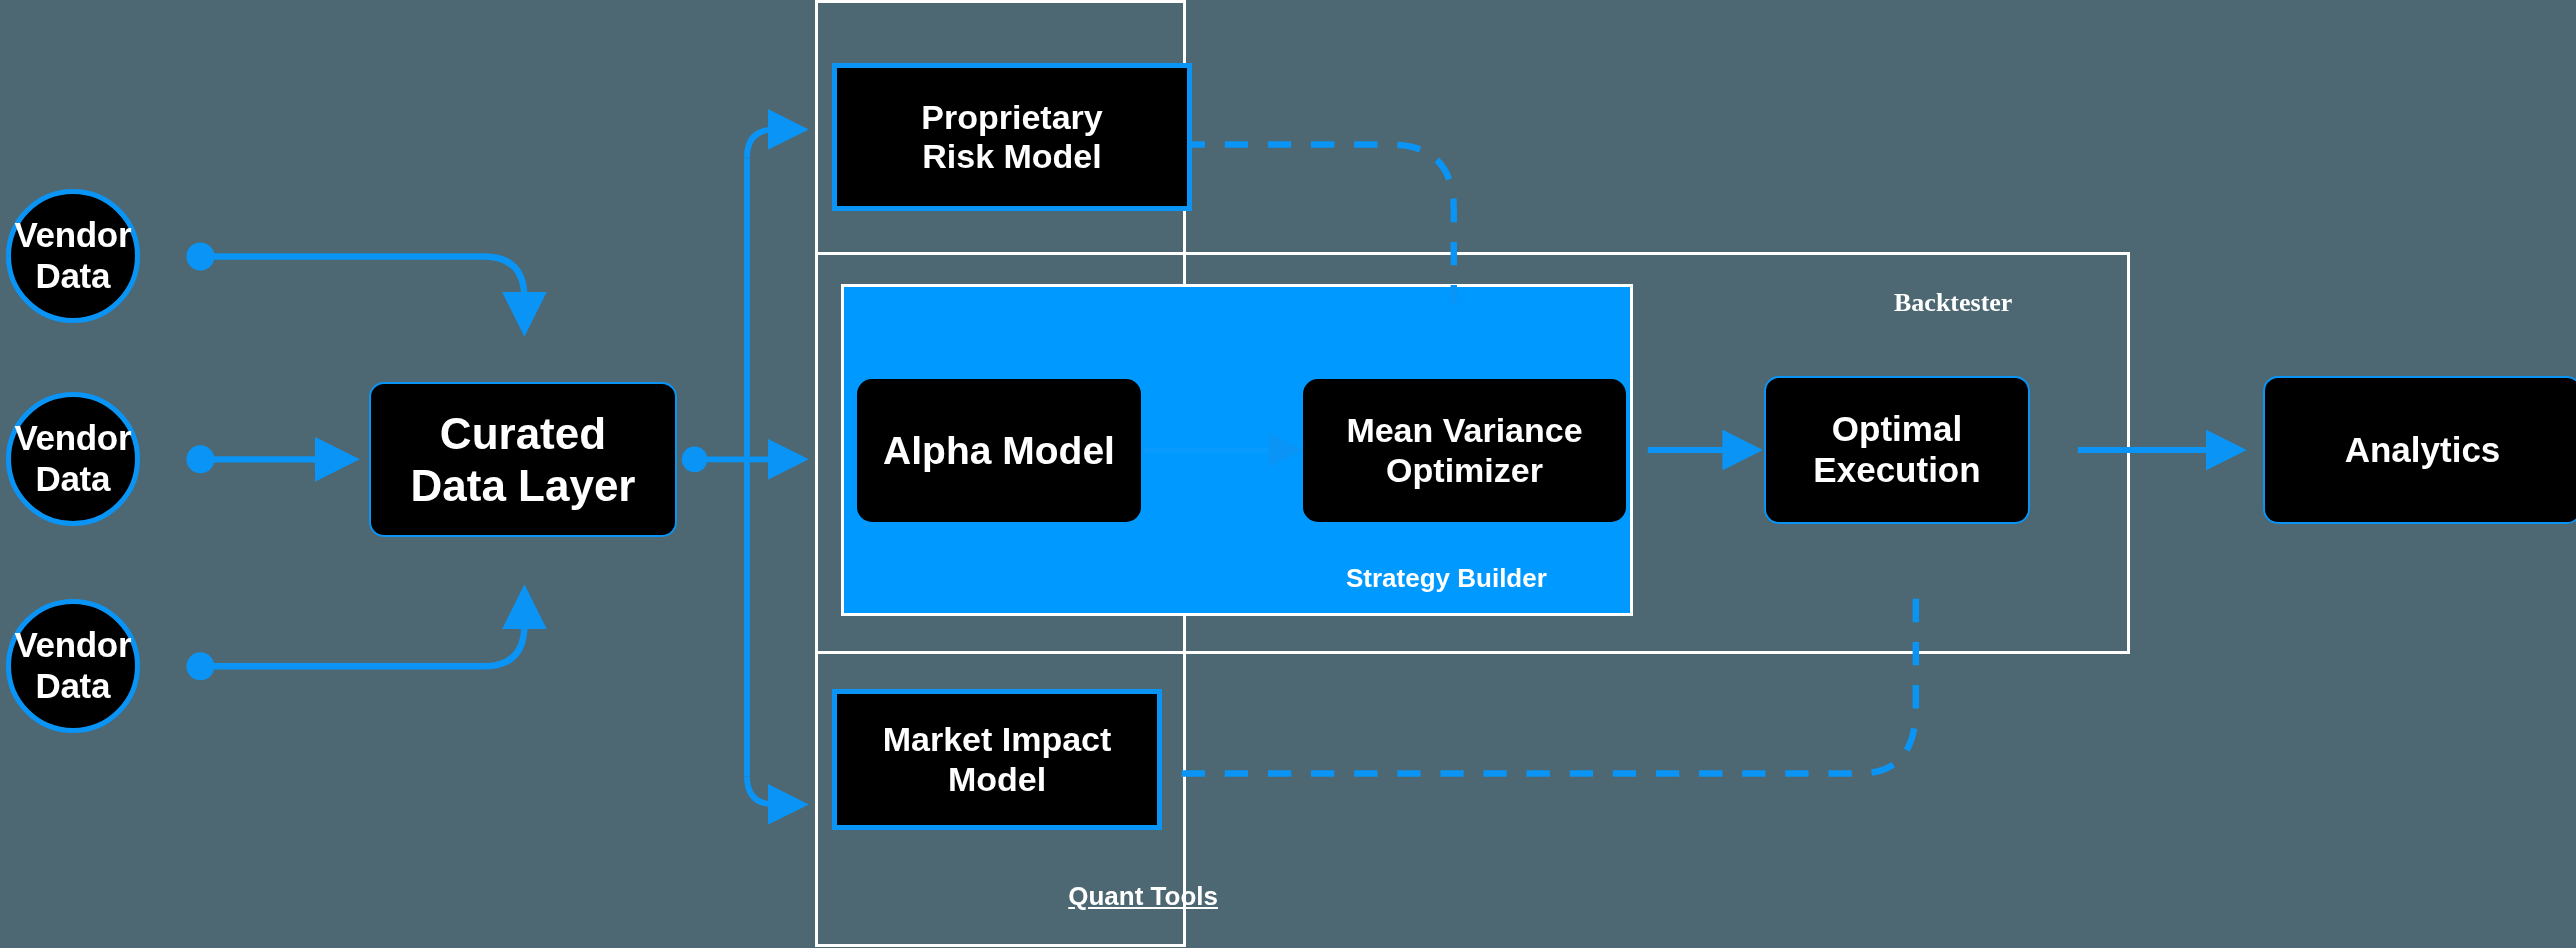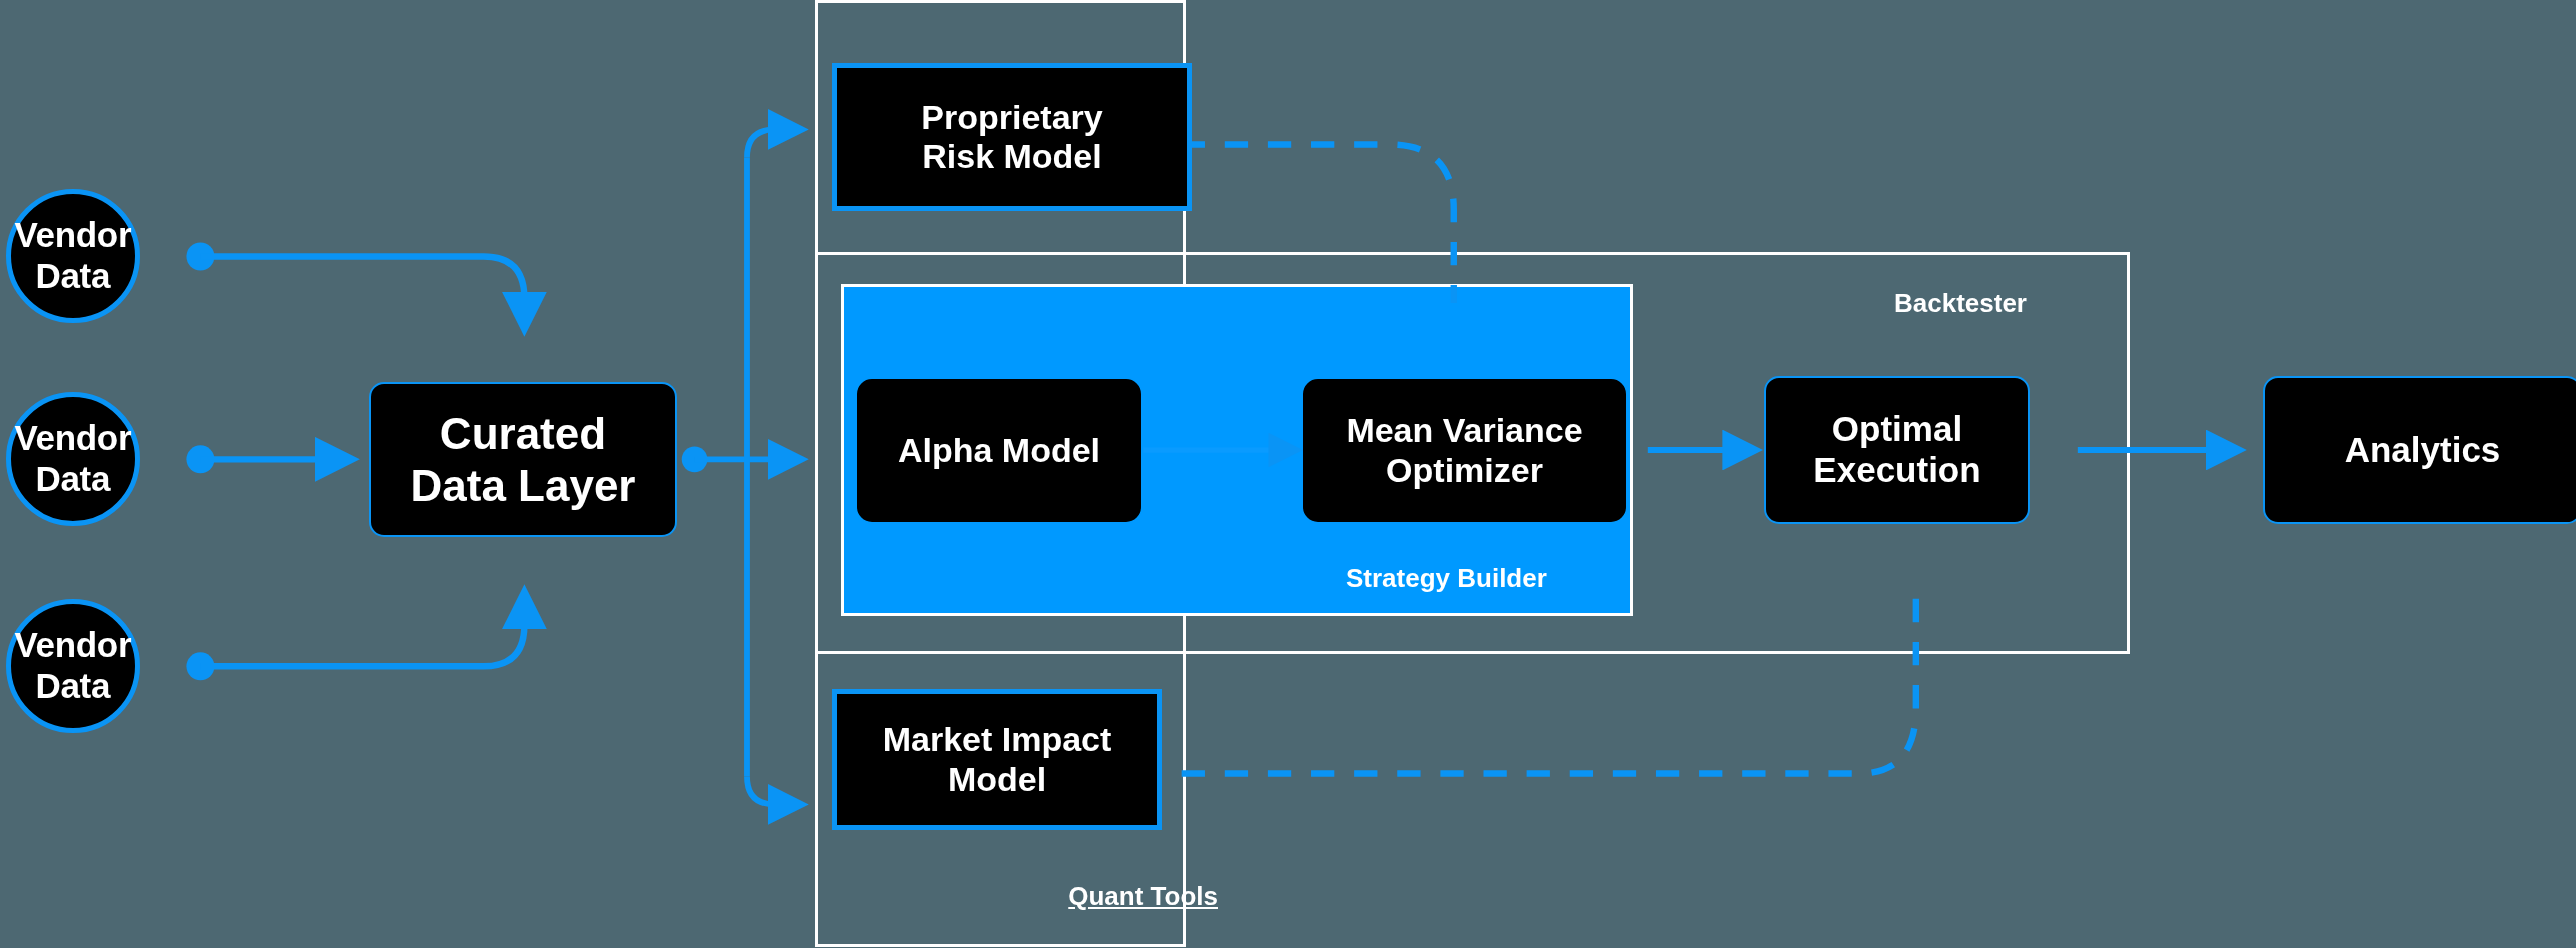--- a/index.html
+++ b/index.html
@@ -111,30 +111,30 @@
 
   <div class="node rounded" style="left:369px; top:382px; width:308px; height:155px; font-size:44px;">Curated
 Data Layer</div>
 
   <div class="node sharp" style="left:832px; top:63px; width:360px; height:148px; font-size:34px;">Proprietary
 Risk Model</div>
 
   <div class="node sharp" style="left:832px; top:689px; width:330px; height:141px; font-size:34px;">Market Impact
 Model</div>
 
-  <div class="node rounded" style="left:857px; top:379px; width:284px; height:143px; font-size:34px; border-color:#000;">Alpha Model</div>
+  <div class="node rounded" style="left:857px; top:379px; width:284px; height:143px; font-size:39px; border-color:#000;">Alpha Model</div>
 
   <div class="node rounded" style="left:1303px; top:379px; width:323px; height:143px; font-size:34px; border-color:#000;">Mean Variance
 Optimizer</div>
 
   <div class="node rounded" style="left:1764px; top:376px; width:266px; height:148px; font-size:35px;">Optimal
 Execution</div>
 
   <div class="node rounded" style="left:2263px; top:376px; width:319px; height:148px; font-size:35px;">Analytics</div>
 
   <div class="group-label" style="left:815px; top:881px; width:403px; text-align:right;text-decoration:underline;">Quant Tools</div>
 
   <div class="group-label" style="left:1346px; top:563px; text-align:right;">Strategy Builder</div>
 
-  <div class="group-label" style="left:1894px; top:288px; text-align:right;">Backtester</div>
+  <div class="group-label" style="left:1894px; top:288px; text-align:right;font-family:Liberation Serif, serif;">Backtester</div>
 
 </div>
 
 
 </body></html>

